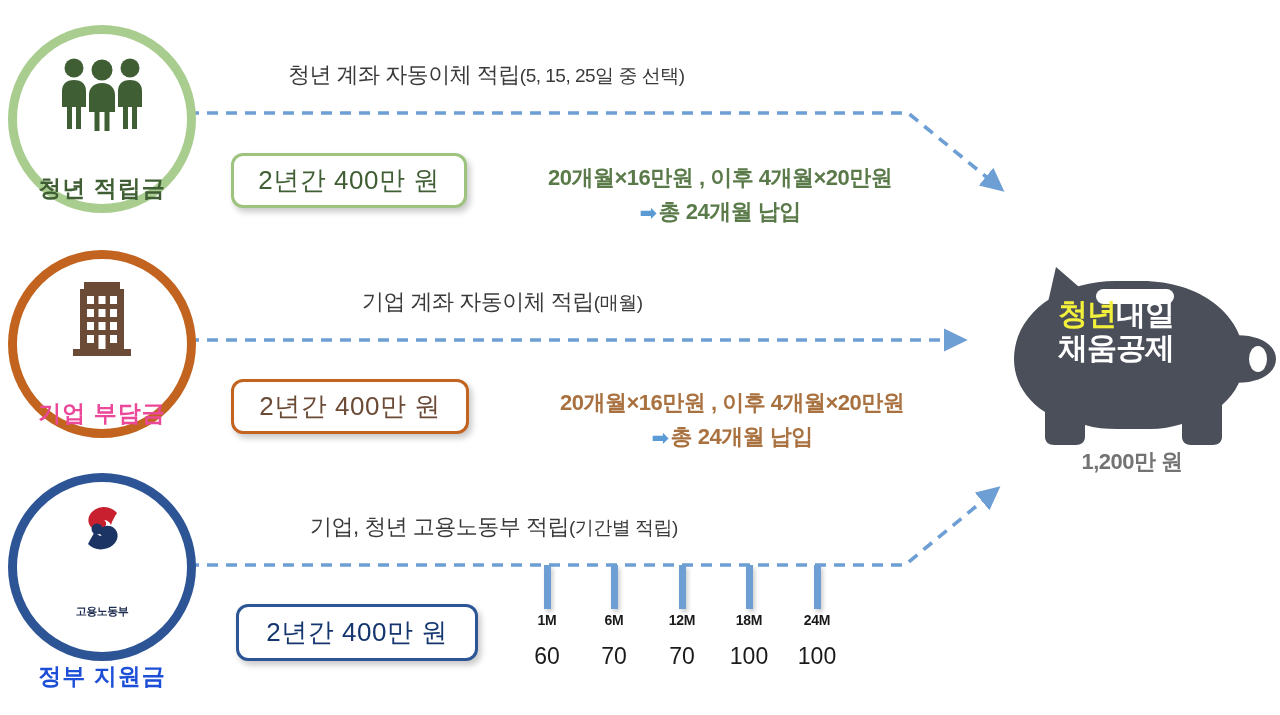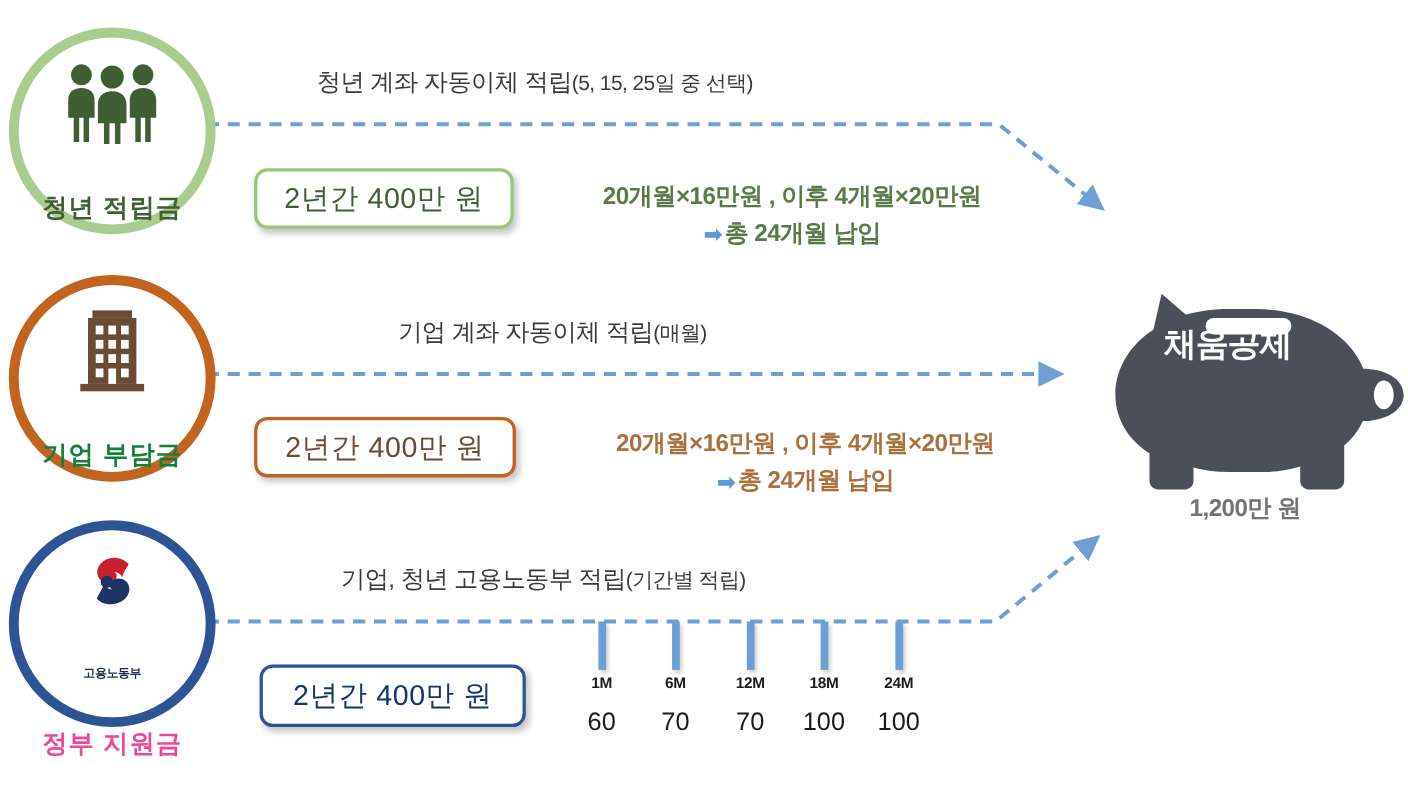--- a/index.html
+++ b/index.html
@@ -44,22 +44,22 @@
   .circle-gov .circle-icon { margin-top: 22px; height: 62px; }
 
   .circle-label {
     font-size: 23px;
     font-weight: bold;
     letter-spacing: 1px;
     margin-top: 6px;
     white-space: nowrap;
   }
   .circle-youth .circle-label { color: #3f5e34; }
-  .circle-corp  .circle-label { color: #15803d; text-align: right; }
-  .circle-gov   .circle-label { color: #ec4899; }
+  .circle-corp  .circle-label { color: #ec4899; text-align: right; }
+  .circle-gov   .circle-label { color: #1d4ed8; }
 
   .gov-ministry {
     font-size: 11px;
     font-weight: bold;
     color: #1d2c50;
     letter-spacing: -0.5px;
     margin-top: 14px;
   }
 
   
@@ -327,18 +327,19 @@
         <path d="M222 92 C250 86 276 96 276 114 C276 132 250 142 222 136
                  C234 128 240 122 240 114 C240 106 234 100 222 92 Z"></path>
         <ellipse cx="258" cy="114" rx="12" ry="16"></ellipse>
       </g>
 
       <rect x="96" y="44" width="78" height="15" rx="7.5" fill="#ffffff"></rect>
 
       <ellipse cx="258" cy="114" rx="9" ry="13" fill="#ffffff"></ellipse>
     </svg>
     <div class="piggy-text">
+      <div><span class="hl">청년</span><span class="wt">내일</span></div>
       <div class="wt">채움공제</div>
     </div>
   </div>
   <div class="piggy-total">1,200만 원</div>
 
 </div>
 
 </body></html>

